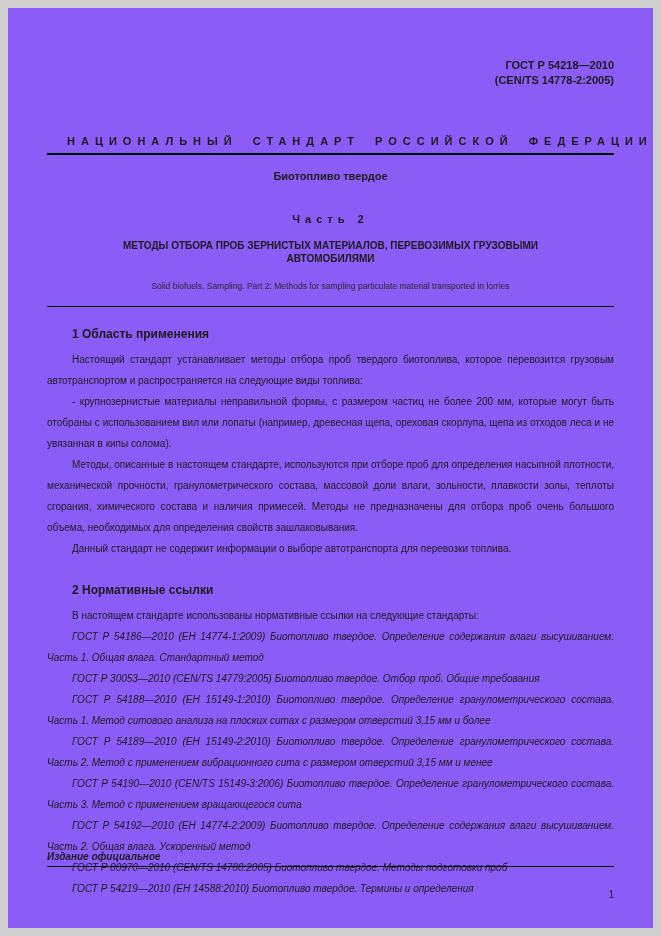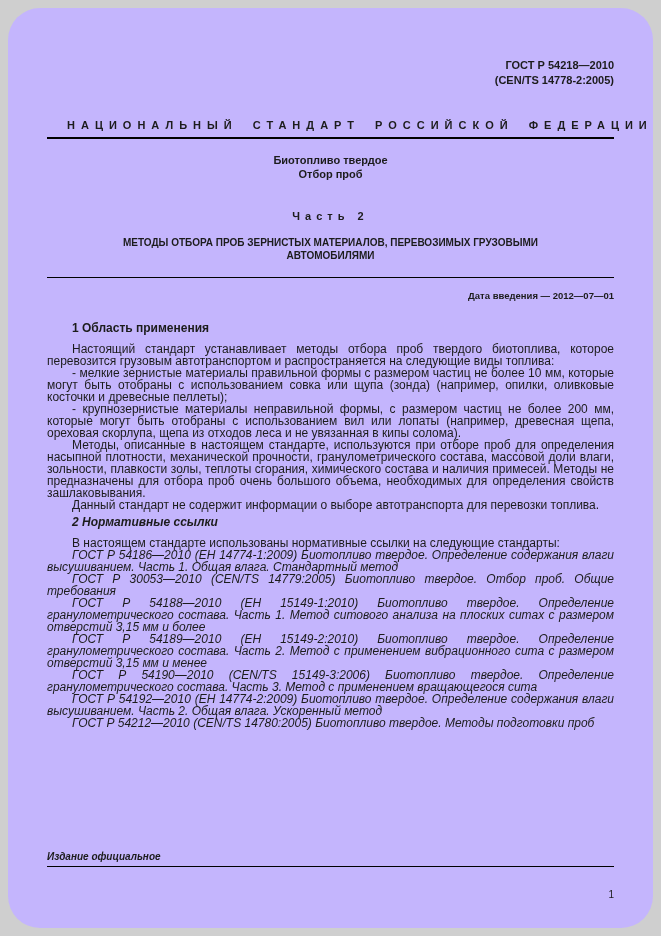--- a/index.html
+++ b/index.html
@@ -6,36 +6,35 @@
   html, body { width: 661px; height: 936px; }
   body {
     background: #cfcfcf;
     font-family: "Liberation Sans", sans-serif;
     color: #1c1c1c;
     position: relative;
   }
   .page {
     position: absolute;
     left: 8px; top: 8px; right: 8px; bottom: 8px;
-    background: #c4b5fd;
-    border-radius: 32px;
+    background: #8b5cf6;
   }
   .content {
     position: absolute;
     left: 39px; right: 39px; top: 0;
   }
   .docnum {
     margin-top: 50px;
     text-align: right;
     font-weight: bold;
     font-size: 11px;
     line-height: 1.4;
   }
   .natstd {
-    margin-top: 30px;
+    margin-top: 46px;
     font-weight: bold;
     font-size: 11px;
     letter-spacing: 6px;
     word-spacing: 6px;
     white-space: nowrap;
     text-align: right;
     padding-left: 20px;
   }
   .rule-thick { height: 2px; background: #000; margin-top: 6px; }
   .rule-thin  { height: 1px; background: #000; }
@@ -76,24 +75,24 @@
     font-weight: bold;
     font-size: 9.5px;
   }
   .section-heading {
     font-size: 12px;
     font-weight: bold;
     margin-left: 25px;
     margin-top: 20px;
     margin-bottom: 8px;
   }
-  .section-heading.second { margin-top: 4px; font-style: italic; }
+  .section-heading.second { margin-top: 24px; }
   p.body {
-    font-size: 12px;
-    line-height: 12px;
+    font-size: 10px;
+    line-height: 21px;
     text-align: justify;
     text-indent: 25px;
   }
   p.ref { font-style: italic; }
   .footer {
     position: absolute;
     left: 39px; right: 39px; bottom: 28px;
   }
   .official {
     font-size: 10px;
@@ -116,45 +115,44 @@
     <div class="docnum">
       <div>ГОСТ Р 54218—2010</div>
       <div>(CEN/TS 14778-2:2005)</div>
     </div>
 
     <div class="natstd">НАЦИОНАЛЬНЫЙ СТАНДАРТ РОССИЙСКОЙ ФЕДЕРАЦИИ</div>
     <div class="rule-thick"></div>
 
     <div class="subject-block">
       <div class="subject">Биотопливо твердое</div>
-      <div class="subject">Отбор проб</div>
       <div class="part">Часть 2</div>
       <div class="main-title">МЕТОДЫ ОТБОРА ПРОБ ЗЕРНИСТЫХ МАТЕРИАЛОВ, ПЕРЕВОЗИМЫХ ГРУЗОВЫМИ АВТОМОБИЛЯМИ</div>
+      <div class="eng">Solid biofuels. Sampling. Part 2: Methods for sampling particulate material transported in lorries</div>
     </div>
 
     <div class="rule-thin title-rule"></div>
 
-    <div class="date">Дата введения — 2012—07—01</div>
 
     <div class="section-heading">1  Область применения</div>
     <p class="body">Настоящий стандарт устанавливает методы отбора проб твердого биотоплива, которое перевозится грузовым автотранспортом и распространяется на следующие виды топлива:</p>
-    <p class="body">- мелкие зернистые материалы правильной формы с размером частиц не более 10 мм, которые могут быть отобраны с использованием совка или щупа (зонда) (например, опилки, оливковые косточки и древесные пеллеты);</p>
     <p class="body">- крупнозернистые материалы неправильной формы, с размером частиц не более 200 мм, которые могут быть отобраны с использованием вил или лопаты (например, древесная щепа, ореховая скорлупа, щепа из отходов леса и не увязанная в кипы солома).</p>
     <p class="body">Методы, описанные в настоящем стандарте, используются при отборе проб для определения насыпной плотности, механической прочности, гранулометрического состава, массовой доли влаги, зольности, плавкости золы, теплоты сгорания, химического состава и наличия примесей. Методы не предназначены для отбора проб очень большого объема, необходимых для определения свойств зашлаковывания.</p>
     <p class="body">Данный стандарт не содержит информации о выборе автотранспорта для перевозки топлива.</p>
 
     <div class="section-heading second">2  Нормативные ссылки</div>
     <p class="body">В настоящем стандарте использованы нормативные ссылки на следующие стандарты:</p>
     <p class="body ref">ГОСТ Р 54186—2010 (ЕН 14774-1:2009) Биотопливо твердое. Определение содержания влаги высушиванием. Часть 1. Общая влага. Стандартный метод</p>
     <p class="body ref">ГОСТ Р 30053—2010 (CEN/TS 14779:2005) Биотопливо твердое. Отбор проб. Общие требования</p>
     <p class="body ref">ГОСТ Р 54188—2010 (ЕН 15149-1:2010) Биотопливо твердое. Определение гранулометрического состава. Часть 1. Метод ситового анализа на плоских ситах с размером отверстий 3,15 мм и более</p>
     <p class="body ref">ГОСТ Р 54189—2010 (ЕН 15149-2:2010) Биотопливо твердое. Определение гранулометрического состава. Часть 2. Метод с применением вибрационного сита с размером отверстий 3,15 мм и менее</p>
     <p class="body ref">ГОСТ Р 54190—2010 (CEN/TS 15149-3:2006) Биотопливо твердое. Определение гранулометрического состава. Часть 3. Метод с применением вращающегося сита</p>
     <p class="body ref">ГОСТ Р 54192—2010 (ЕН 14774-2:2009) Биотопливо твердое. Определение содержания влаги высушиванием. Часть 2. Общая влага. Ускоренный метод</p>
-    <p class="body ref">ГОСТ Р 54212—2010 (CEN/TS 14780:2005) Биотопливо твердое. Методы подготовки проб</p>
+    <p class="body ref">ГОСТ Р 80970—2010 (CEN/TS 14780:2005) Биотопливо твердое. Методы подготовки проб</p>
+    <p class="body ref">ГОСТ Р 54219—2010 (ЕН 14588:2010) Биотопливо твердое. Термины и определения</p>
 
   </div>
 
   <div class="footer">
     <div class="official">Издание официальное</div>
     <div class="rule-thin"></div>
     <div class="pagenum">1</div>
   </div>
 </div>
 

